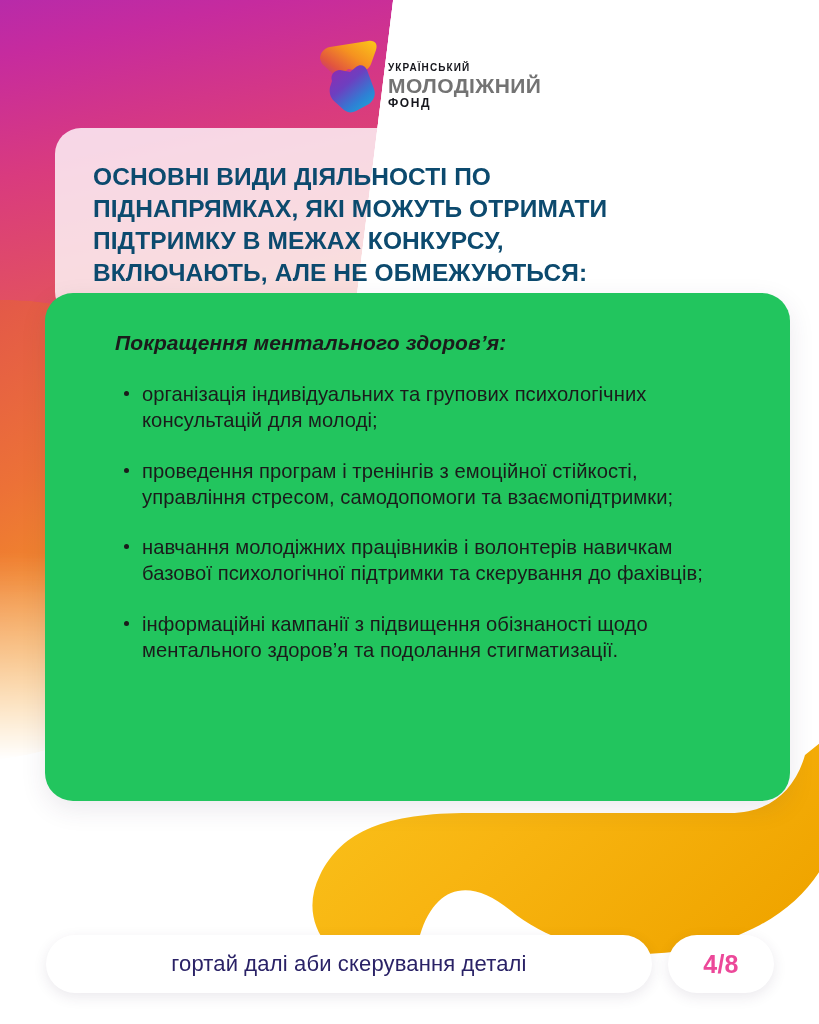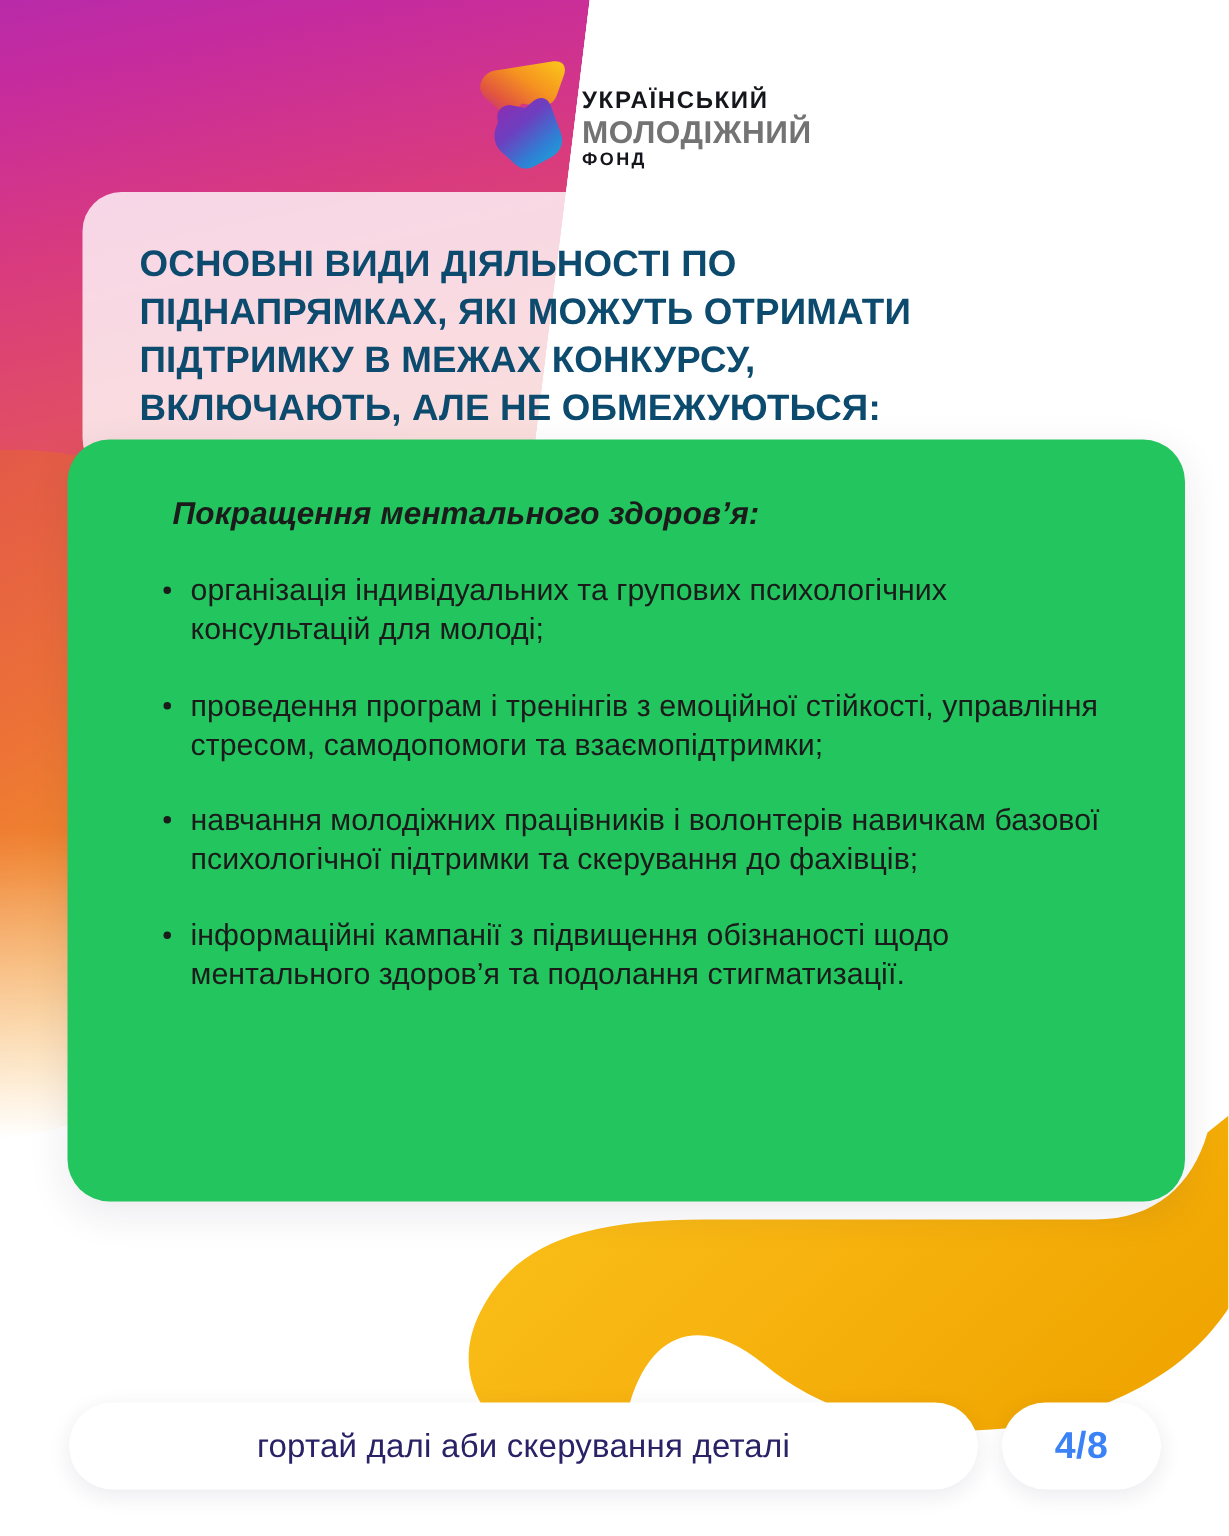--- a/index.html
+++ b/index.html
@@ -73,21 +73,21 @@
     width: 200px;
     height: 80px;
     display: flex;
     align-items: center;
     gap: 8px;
     z-index: 5;
   }
   .logo-mark { width: 62px; height: 74px; flex: 0 0 auto; }
   .logo-words { display: flex; flex-direction: column; line-height: 1; }
   .logo-line-top {
-    font-size: 16px; font-weight: 700; letter-spacing: 1.1px;
+    font-size: 10px; font-weight: 700; letter-spacing: 1.1px;
     color: #15161c; text-transform: uppercase; margin-top: 20px;
   }
   .logo-line-main {
     font-size: 21px; font-weight: 800; letter-spacing: 0.4px;
     color: #737373; text-transform: uppercase; margin: 2px 0 1px;
   }
   .logo-line-bot {
     font-size: 12px; font-weight: 700; letter-spacing: 1.6px;
     color: #15161c; text-transform: uppercase;
   }
@@ -127,21 +127,21 @@
     z-index: 4;
   }
   .card-subtitle {
     font-style: italic;
     font-weight: 600;
     font-size: 21px;
     color: #1b1b1b;
     margin: 0 0 26px 26px;
     letter-spacing: 0.1px;
   }
-  .bullet-list { list-style: none; margin: 0; padding: 0; }
+  .bullet-list { list-style: none; margin: 15px; padding: 0; }
   .bullet-item {
     position: relative;
     padding-left: 38px;
     margin-bottom: 24px;
     font-size: 20.2px;
     line-height: 1.30;
     color: #1b1b1b;
     font-weight: 500;
     letter-spacing: 0.05px;
   }
@@ -194,21 +194,21 @@
     background: #ffffff;
     border-radius: 29px;
     box-shadow: 0 4px 14px rgba(60,40,80,0.10);
     display: flex;
     align-items: center;
     justify-content: center;
   }
   .footer-page-label {
     font-size: 25px;
     font-weight: 600;
-    color: #3b82f6;
+    color: #ec4899;
     letter-spacing: 0.3px;
   }
 </style>
 </head>
 <body>
 
 <div id="slide">
 
   <div class="bg-gradient-blob"></div>
   <div class="bg-gradient-blob2"></div>

